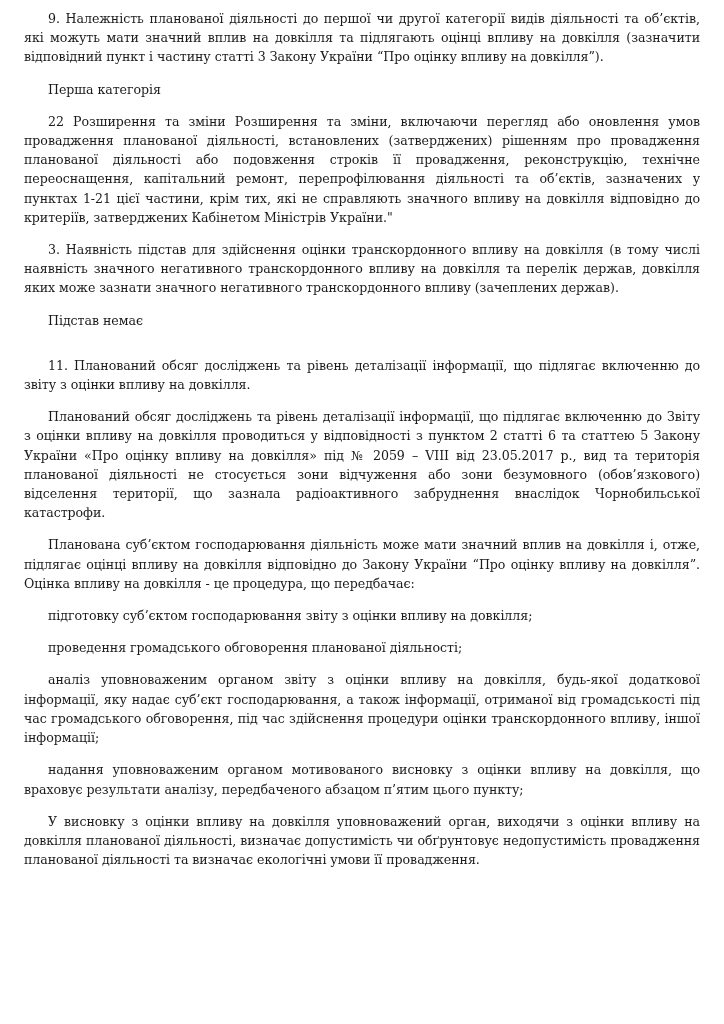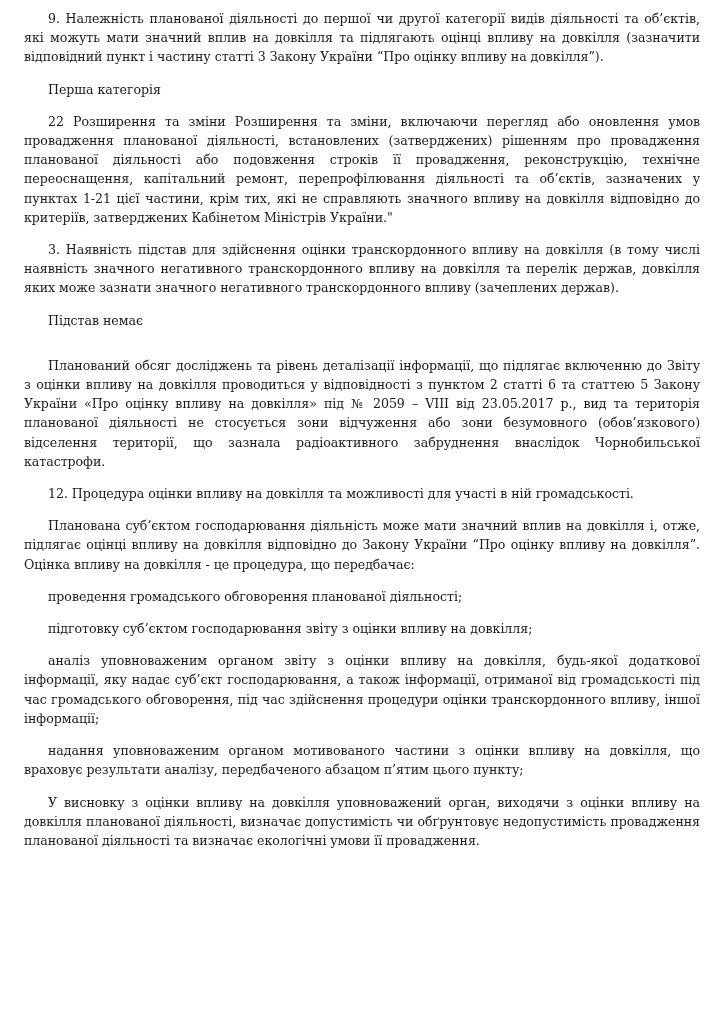--- a/index.html
+++ b/index.html
@@ -25,22 +25,22 @@
 </head>
 <body>
 
 <div class="page">
   <div class="content">
     <p>9. Належність планованої діяльності до першої чи другої категорії видів діяльності та об’єктів, які можуть мати значний вплив на довкілля та підлягають оцінці впливу на довкілля (зазначити відповідний пункт і частину статті 3 Закону України “Про оцінку впливу на довкілля”).</p>
     <p class="u">Перша категорія</p>
     <p class="u">22 Розширення та зміни Розширення та зміни, включаючи перегляд або оновлення умов провадження планованої діяльності, встановлених (затверджених) рішенням про провадження планованої діяльності або подовження строків її провадження, реконструкцію, технічне переоснащення, капітальний ремонт, перепрофілювання діяльності та об’єктів, зазначених у пунктах 1-21 цієї частини, крім тих, які не справляють значного впливу на довкілля відповідно до критеріїв, затверджених Кабінетом Міністрів України."</p>
     <p>3. Наявність підстав для здійснення оцінки транскордонного впливу на довкілля (в тому числі наявність значного негативного транскордонного впливу на довкілля та перелік держав, довкілля яких може зазнати значного негативного транскордонного впливу (зачеплених держав).</p>
     <p class="u spacer-after">Підстав немає</p>
+    <p>11. Планований обсяг досліджень та рівень деталізації інформації, що підлягає включенню до звіту з оцінки впливу на довкілля.</p>
     <p class="u">Планований обсяг досліджень та рівень деталізації інформації, що підлягає включенню до Звіту з оцінки впливу на довкілля проводиться у відповідності з пунктом 2 статті 6 та статтею 5 Закону України «Про оцінку впливу на довкілля» під № 2059 – VIII від 23.05.2017 р., вид та територія планованої діяльності не стосується зони відчуження або зони безумовного (обов’язкового) відселення території, що зазнала радіоактивного забруднення внаслідок Чорнобильської катастрофи.</p>
-    <p>12. Процедура оцінки впливу на довкілля та можливості для участі в ній громадськості.</p>
     <p>Планована суб’єктом господарювання діяльність може мати значний вплив на довкілля і, отже, підлягає оцінці впливу на довкілля відповідно до Закону України “Про оцінку впливу на довкілля”. Оцінка впливу на довкілля - це процедура, що передбачає:</p>
+    <p>підготовку суб’єктом господарювання звіту з оцінки впливу на довкілля;</p>
     <p>проведення громадського обговорення планованої діяльності;</p>
-    <p>підготовку суб’єктом господарювання звіту з оцінки впливу на довкілля;</p>
     <p>аналіз уповноваженим органом звіту з оцінки впливу на довкілля, будь-якої додаткової інформації, яку надає суб’єкт господарювання, а також інформації, отриманої від громадськості під час громадського обговорення, під час здійснення процедури оцінки транскордонного впливу, іншої інформації;</p>
-    <p>надання уповноваженим органом мотивованого частини з оцінки впливу на довкілля, що враховує результати аналізу, передбаченого абзацом п’ятим цього пункту;</p>
+    <p>надання уповноваженим органом мотивованого висновку з оцінки впливу на довкілля, що враховує результати аналізу, передбаченого абзацом п’ятим цього пункту;</p>
     <p class="last">У висновку з оцінки впливу на довкілля уповноважений орган, виходячи з оцінки впливу на довкілля планованої діяльності, визначає допустимість чи обґрунтовує недопустимість провадження планованої діяльності та визначає екологічні умови її провадження.</p>
   </div>
 </div>
 
 </body></html>

